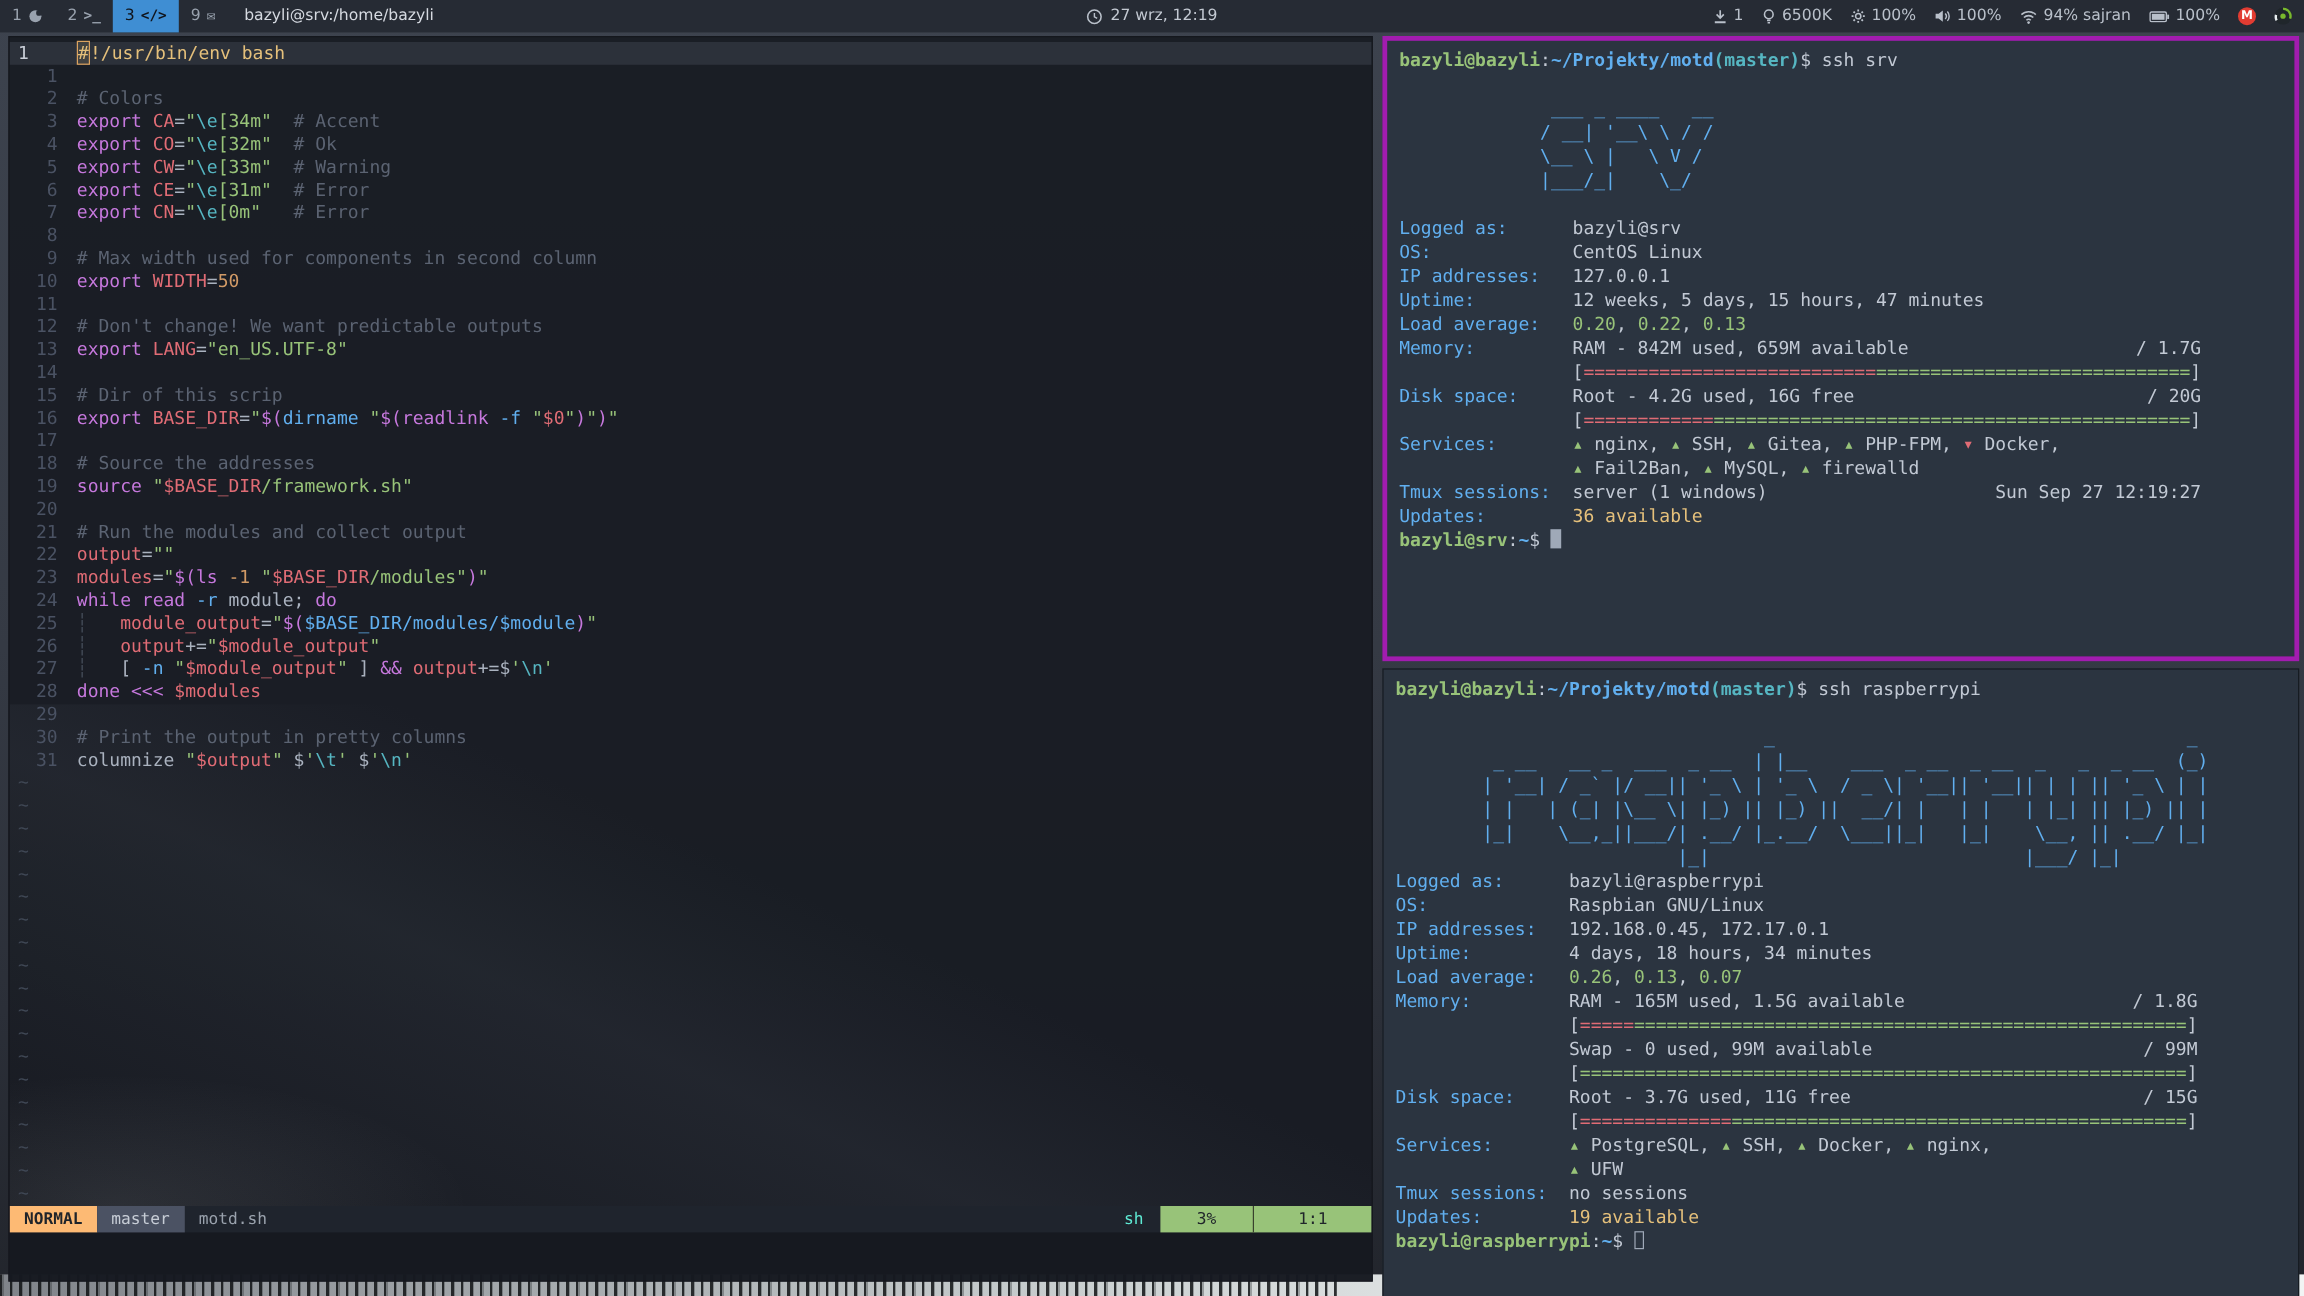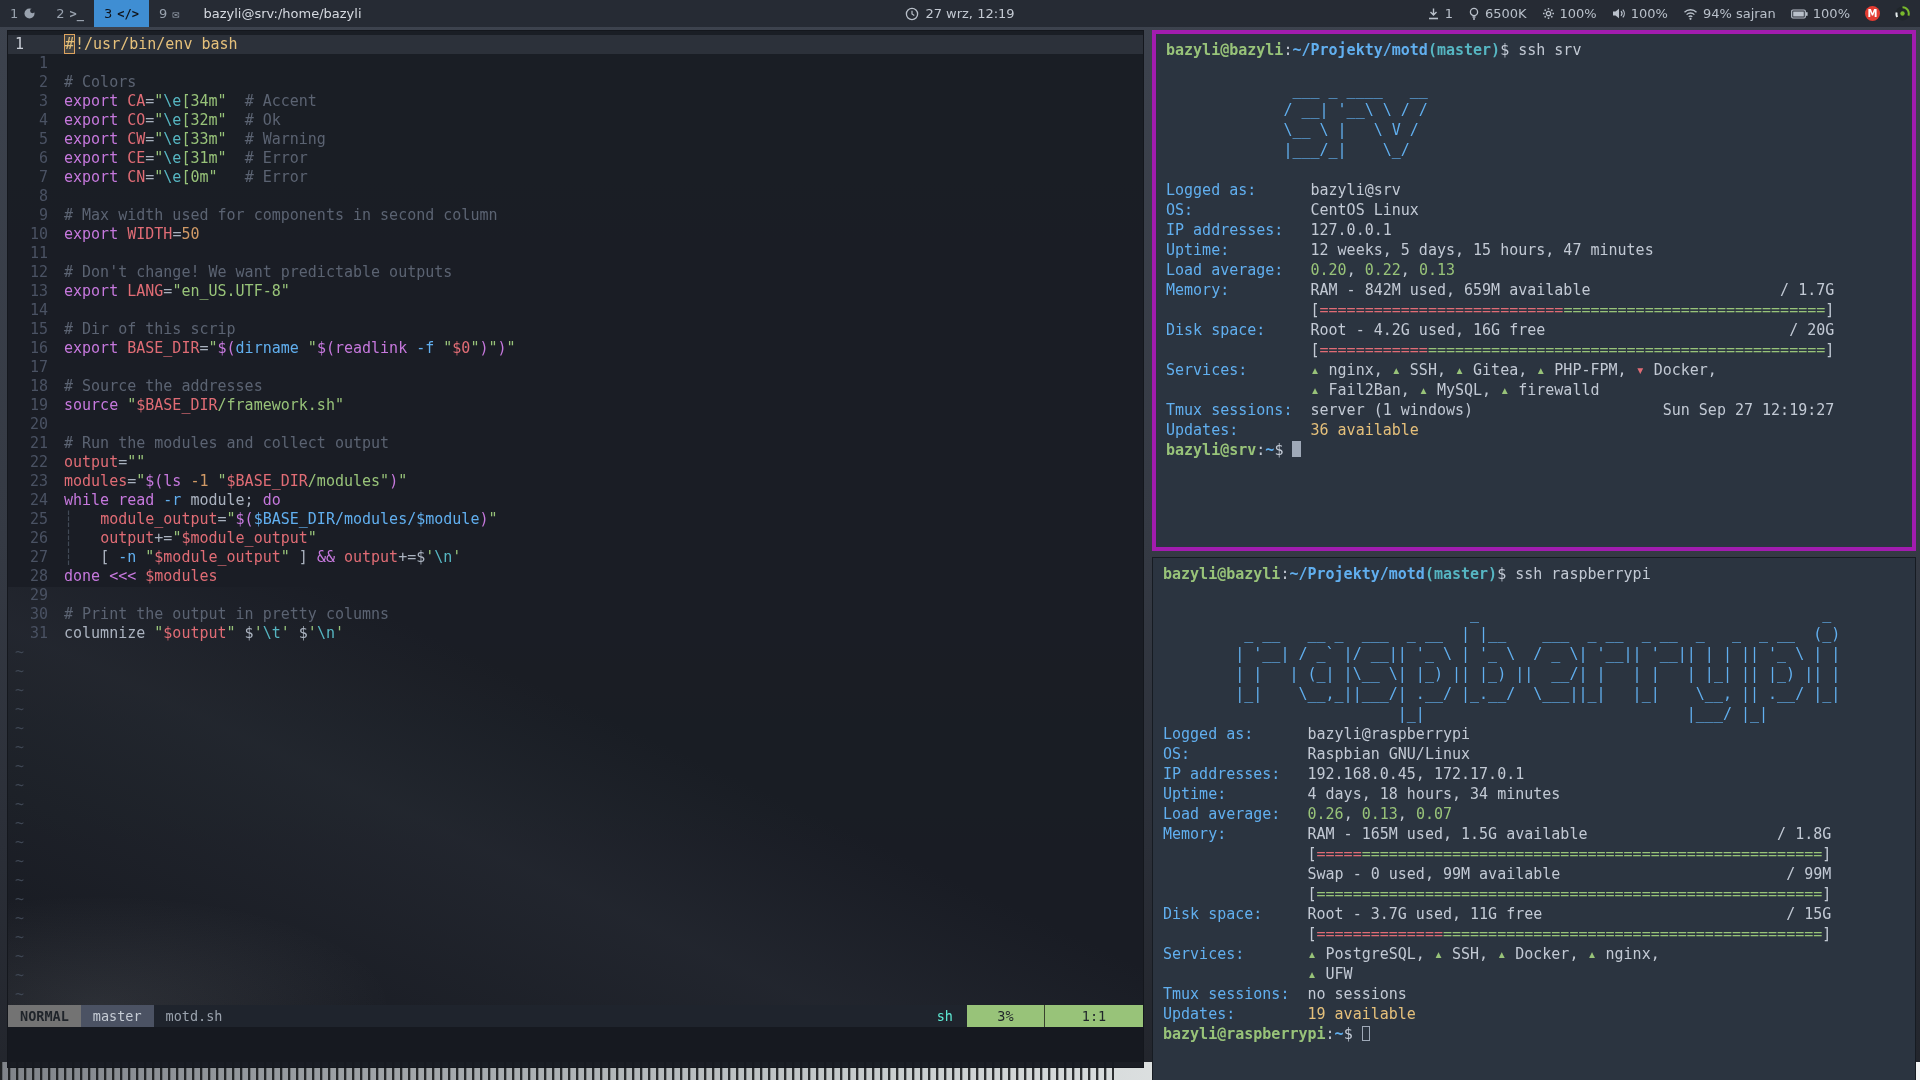--- a/index.html
+++ b/index.html
@@ -50,21 +50,21 @@
   .tilde { color:#3f4754; padding-left:7px; }
 
   .c-fg{color:#aab2bf} .c-kw{color:#c678dd} .c-var{color:#e06c75} .c-str{color:#98c379}
   .c-esc{color:#56b6c2} .c-num{color:#d19a66} .c-fn{color:#61afef}
   .c-cm{color:#5b6372; } .c-yel{color:#e5c07b} .c-gd{color:#424a57}
   .c-cur{ border:1px solid #dca35f; color:#e5c07b; background:rgba(229,192,123,0.12); margin:-1px 0; }
 
   .statusline { flex:0 0 22px; background:#1f242d; display:flex; align-items:stretch;
     font-family:"DejaVu Sans Mono",monospace; font-size:13.5px; z-index:1; }
   .sl-chunk { display:flex; align-items:center; padding:0 12px; }
-  .sl-mode { background:#737373; color:#1f242a; font-weight:bold; }
+  .sl-mode { background:#fdba74; color:#1f242a; font-weight:bold; }
   .sl-branch { background:#4b5263; color:#c7cdd6; }
   .sl-file { color:#9aa2ad; }
   .sl-spacer { flex:1; }
   .sl-ft { color:#5eead4; padding:0 14px; }
   .sl-green { background:#98c379; color:#1f242a; justify-content:center; }
   .sl-pct { width:78px; border-right:1px solid #39412e; }
   .sl-pos { width:98px; }
   .cmdline { flex:1; background:rgba(20,24,31,0.55); }
 
   

